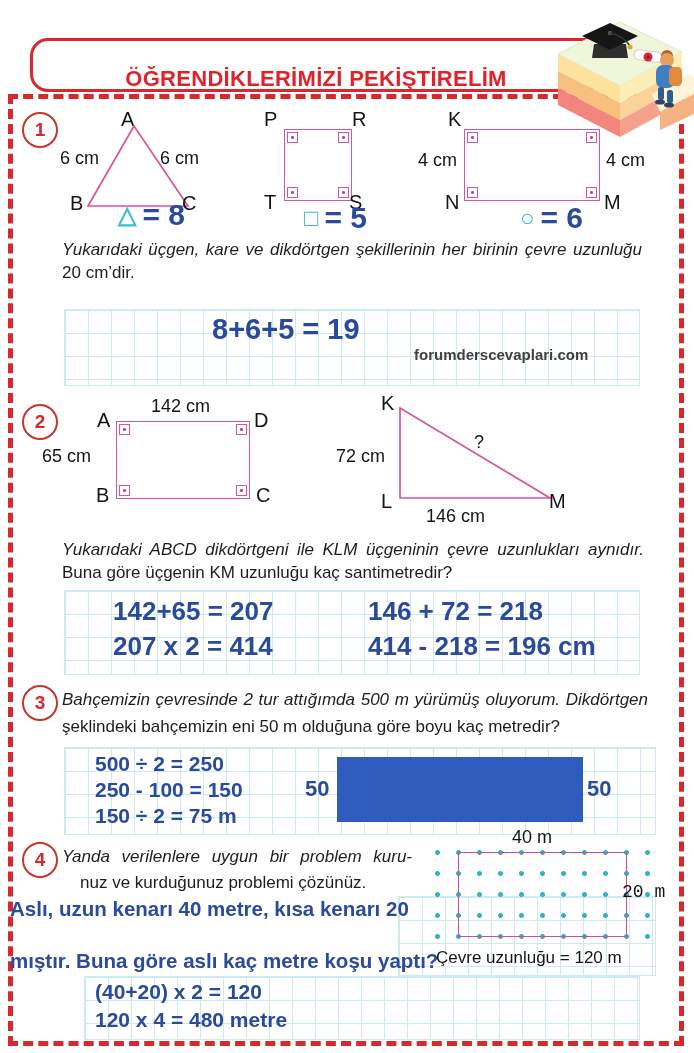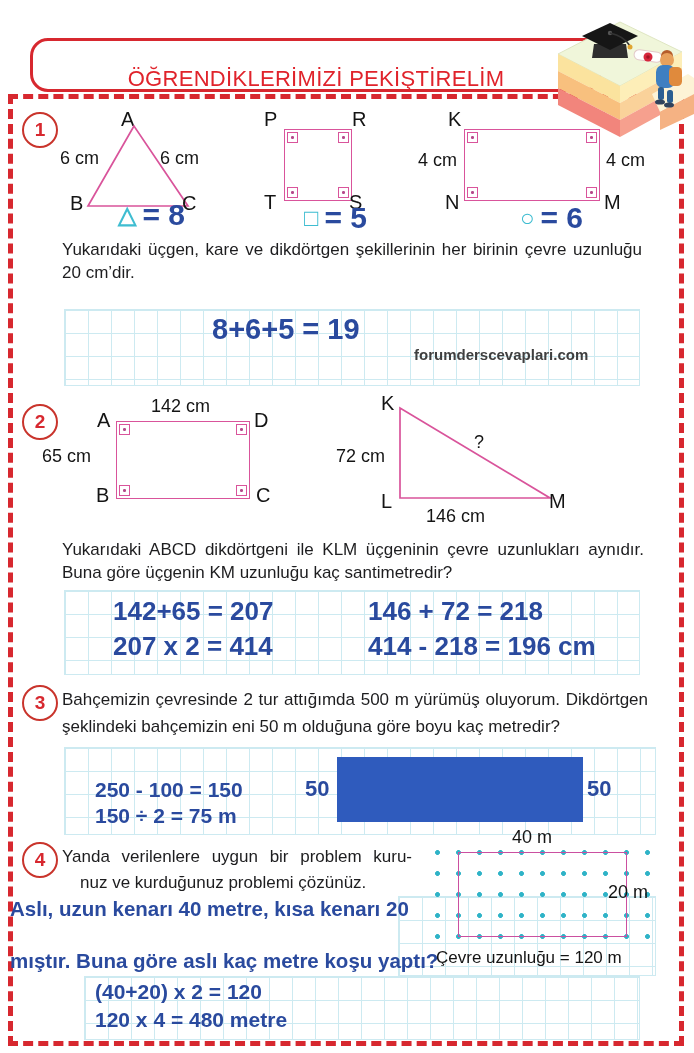--- a/index.html
+++ b/index.html
@@ -1,32 +1,32 @@
 <!DOCTYPE html>
 <html><head>
 <meta charset="utf-8">
 <style>
   * { margin:0; padding:0; box-sizing:border-box; }
   body { background:#fff; font-family:"Liberation Sans", sans-serif; }
   #page { position:relative; width:694px; height:1053px; background:#fff; overflow:hidden; }
 
   .abs { position:absolute; }
   .t { position:absolute; color:#1d1d1f; font-size:17px; line-height:23px; }
-  .just { text-align:justify; text-align-last:justify; }
+  .just { text-align:justify; text-align-last:justify;font-style:italic; }
   .vlabel { position:absolute; color:#141414; font-size:20px; }
   .mlabel { position:absolute; color:#141414; font-size:18px;text-align:center; }
   .ink { color:#2a4a9e; font-weight:700; }
   .teal { color:#3fbdd1; }
 
   #main-border { position:absolute; left:8px; top:94px; width:676px; height:952px;
     border:5px dashed #d7282f; }
 
   #header-box { position:absolute; left:30px; top:38px; width:572px; height:54px;
     border:3px solid #d7282f; border-radius:18px; display:flex; align-items:center; justify-content:center; background:#fff; }
-  #header-title { color:#e0232b; font-size:22px; font-weight:400; letter-spacing:.3px;margin-top:28px; }
+  #header-title { color:#e0232b; font-size:22px; font-weight:700; letter-spacing:.3px;margin-top:28px; }
 
   .qnum { position:absolute; width:36px; height:36px; border:2.5px solid #c9342c; border-radius:50%;
     color:#d7282f; font-weight:700; font-size:19px; display:flex; align-items:center; justify-content:center; background:#fff; }
 
   .grid { position:absolute; background-color:#fff;
     background-image: linear-gradient(to right,#cdeaf1 1px,transparent 1px),
                       linear-gradient(to bottom,#cdeaf1 1px,transparent 1px);
     background-size:23px 23px; border:1px solid #cdeaf1; }
 
   .pinkbox { position:absolute; border:1.6px solid #d9549b; background:transparent; }
@@ -158,39 +158,40 @@
   <div class="work-md" style="left:368px; top:596px;">146 + 72 = 218</div>
   <div class="work-md" style="left:368px; top:631px;">414 - 218 = 196 cm</div>
 
   <div class="qnum" style="left:22px; top:685px;">
     <span>3</span>
   </div>
   <div class="t just" style="left:62px; top:688px; width:586px;">Bahçemizin çevresinde 2 tur attığımda 500 m yürümüş oluyorum. Dikdörtgen</div>
   <div class="t" style="left:62px; top:715px; width:586px;">şeklindeki bahçemizin eni 50 m olduğuna göre boyu kaç metredir?</div>
 
   <div class="grid" style="left:64px; top:747px; width:592px; height:88px;"></div>
+  <div class="work-sm" style="left:95px; top:752px;">500 ÷ 2 = 250</div>
   <div class="work-sm" style="left:95px; top:778px;">250 - 100 = 150</div>
   <div class="work-sm" style="left:95px; top:804px;">150 ÷ 2 = 75 m</div>
 
   <div id="q3-rect"></div>
   <span class="abs ink" style="left:305px; top:776px; font-size:22px;">50</span>
   <span class="abs ink" style="left:587px; top:776px; font-size:22px;">50</span>
 
   <div class="qnum" style="left:22px; top:842px;">
     <span>4</span>
   </div>
   <div class="t" style="left:80px; top:871px; width:350px;">nuz ve kurduğunuz problemi çözünüz.</div>
   <div class="t just" style="left:62px; top:845px; width:350px;">Yanda verilenlere uygun bir problem kuru-</div>
 
   <div class="grid" style="left:398px; top:896px; width:258px; height:80px;"></div>
 
   <div id="dot-panel"></div>
   <div id="q4-pink-rect"></div>
   <span class="mlabel" style="left:512px; top:827px;">40 m</span>
-  <span class="mlabel" style="left:608px; top:882px;">20 m</span>
+  <span class="mlabel" style="left:622px; top:882px;font-family:Liberation Mono, monospace;">20 m</span>
   <span class="abs" style="left:436px; top:948px; font-size:17px; color:#141414;">Çevre uzunluğu = 120 m</span>
 
   <div class="blue-para" style="top:897px;">Aslı, uzun kenarı 40 metre, kısa kenarı 20</div>
   <div class="blue-para" style="top:949px;">mıştır. Buna göre aslı kaç metre koşu yaptı?</div>
 
   <div class="grid" style="left:84px; top:976px; width:556px; height:64px;"></div>
   <div class="work-sm" style="left:95px; top:980px;">(40+20) x 2 = 120</div>
   <div class="work-sm" style="left:95px; top:1008px;">120 x 4 = 480 metre</div>
 
   <svg style="left:548px; top:2px; z-index:5;" width="146" height="136" viewBox="0 0 146 136">

